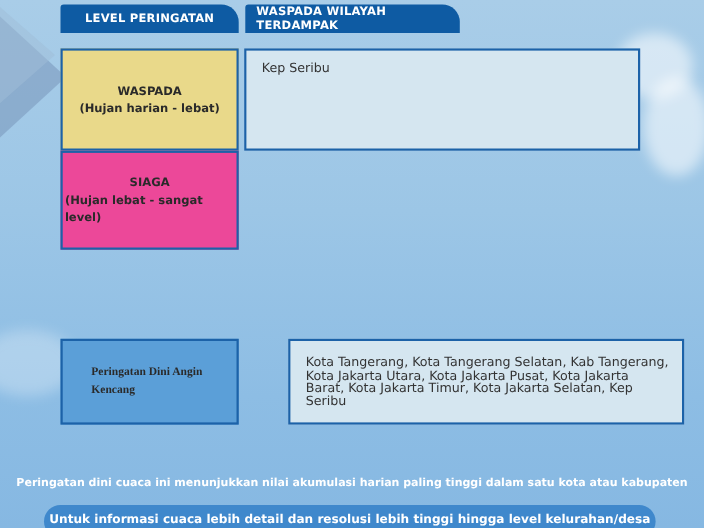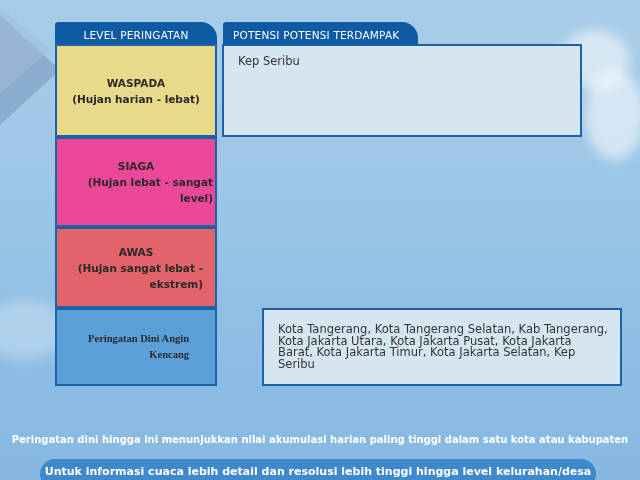--- a/index.html
+++ b/index.html
@@ -6,75 +6,71 @@
   body{width:640px;height:480px;overflow:hidden;position:relative;
     font-family:"DejaVu Sans","Liberation Sans",sans-serif;
     background:linear-gradient(180deg,#a9cde8 0%,#9cc6e6 40%,#8dbde4 75%,#86b8e2 100%);}
   .bg-tri{position:absolute;left:-60px;top:-40px;width:0;height:0;
     border-top:110px solid transparent;border-bottom:110px solid transparent;
     border-left:120px solid rgba(120,150,185,0.55);}
   .bg-tri2{position:absolute;left:-30px;top:-20px;width:0;height:0;
     border-top:70px solid transparent;border-bottom:70px solid transparent;
     border-left:80px solid rgba(160,190,215,0.5);}
   .cloud{position:absolute;border-radius:50%;background:rgba(255,255,255,0.55);filter:blur(6px);}
-  .hdr{position:absolute;top:22px;height:26px;background:#0e5ba3;color:#fff;
-    font-weight:normal;font-size:10.5px;display:flex;align-items:center;
+  .hdr{position:absolute;top:4px;height:26px;background:#0e5ba3;color:#fff;
+    font-weight:bold;font-size:10.5px;display:flex;align-items:center;
     border-top-left-radius:3px;border-top-right-radius:16px;letter-spacing:0.2px;}
   .hdr-left{left:55px;width:162px;justify-content:center;}
   .hdr-right{left:223px;width:195px;padding-left:10px;box-sizing:border-box;}
   .table{position:absolute;left:55px;top:44px;width:527px;}
   .row{position:absolute;left:0;width:527px;}
   .lvl{position:absolute;left:0;width:162px;box-sizing:border-box;border:2px solid #1c62a8;
     display:flex;flex-direction:column;justify-content:center;align-items:center;
-    text-align:right;font-weight:bold;font-size:10.5px;line-height:16px;color:#2a2a2a;}
+    text-align:left;font-weight:bold;font-size:10.5px;line-height:16px;color:#2a2a2a;}
   .area{position:absolute;left:167px;width:360px;box-sizing:border-box;border:2px solid #1c62a8;
     background:#d5e6f0;color:#333;font-size:11.5px;line-height:11.5px;padding:10px 12px 0 14px;}
   .note{position:absolute;left:0;width:640px;top:434px;text-align:center;color:#fff;
     font-weight:bold;font-size:10px;}
   .cta{position:absolute;left:40px;width:556px;top:459px;height:30px;border-radius:16px;
     background:#3f88cc;color:#fff;font-weight:bold;font-size:11px;text-align:center;
     line-height:26px;}
 </style>
 </head>
 <body>
 
 <div class="bg-tri"></div>
 <div class="bg-tri2"></div>
 <div class="cloud" style="left:560px;top:30px;width:70px;height:60px;"></div>
 <div class="cloud" style="left:585px;top:70px;width:60px;height:90px;"></div>
 <div class="cloud" style="left:-20px;top:300px;width:90px;height:60px;opacity:0.5;"></div>
 
 <div class="hdr hdr-left">LEVEL PERINGATAN</div>
-<div class="hdr hdr-right">POTENSI POTENSI TERDAMPAK</div>
+<div class="hdr hdr-right">WASPADA WILAYAH TERDAMPAK</div>
 
 <div class="table">
   <div class="row" style="top:0;height:93px;">
     <div class="lvl" style="height:93px;background:#e9d98a;">
       <div>WASPADA</div>
       <div>(Hujan harian - lebat)</div>
     </div>
     <div class="area" style="height:93px;">Kep Seribu</div>
   </div>
 
   <div class="row" style="top:93px;height:90px;">
     <div class="lvl" style="height:90px;background:#ec4899;padding:0 2px;">
       <div>SIAGA</div>
       <div>(Hujan lebat - sangat level)</div>
     </div>
   </div>
 
   <div class="row" style="top:183px;height:81px;">
-    <div class="lvl" style="height:81px;background:#e2636a;padding:0 12px;">
-      <div>AWAS</div>
-      <div>(Hujan sangat lebat - ekstrem)</div>
-    </div>
   </div>
 
   <div class="row" style="top:264px;height:78px;">
     <div class="lvl" style="height:78px;background:#5b9fd8;padding:0 26px;font-family:Liberation Serif, serif;">
       <div>Peringatan Dini Angin Kencang</div>
     </div>
     <div class="area" style="height:78px;padding-top:14px;margin-left:40px;">Kota Tangerang, Kota Tangerang Selatan, Kab Tangerang, Kota Jakarta Utara, Kota Jakarta Pusat, Kota Jakarta Barat, Kota Jakarta Timur, Kota Jakarta Selatan, Kep Seribu</div>
   </div>
 </div>
 
-<div class="note">Peringatan dini hingga ini menunjukkan nilai akumulasi harian paling tinggi dalam satu kota atau kabupaten</div>
+<div class="note">Peringatan dini cuaca ini menunjukkan nilai akumulasi harian paling tinggi dalam satu kota atau kabupaten</div>
 <div class="cta">Untuk informasi cuaca lebih detail dan resolusi lebih tinggi hingga level kelurahan/desa</div>
 
 </body></html>

